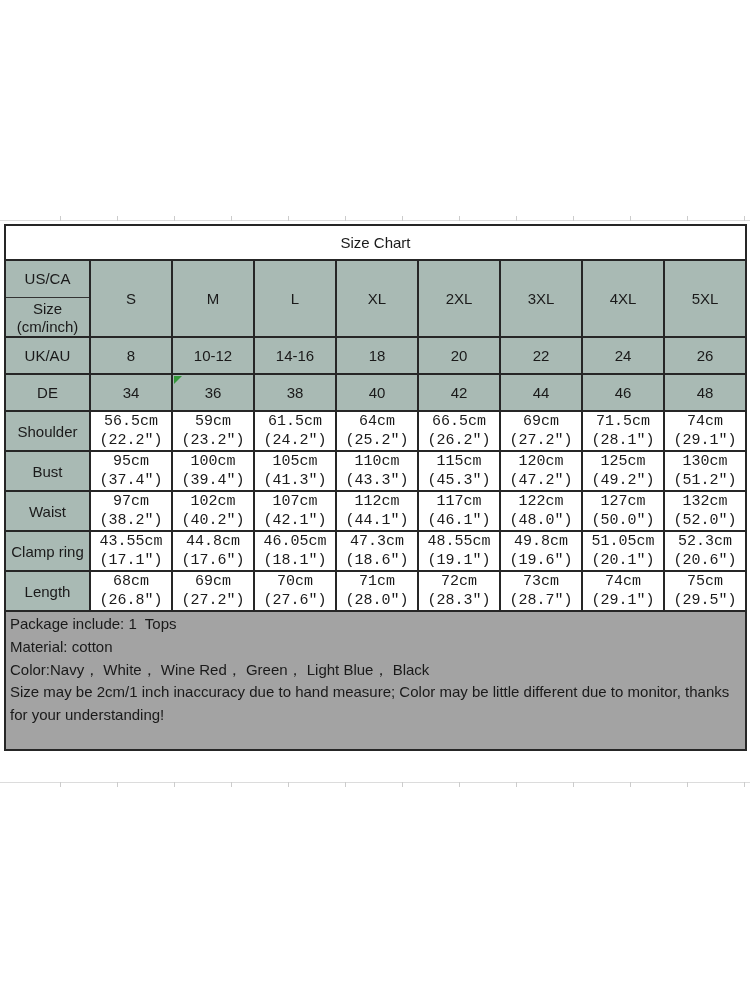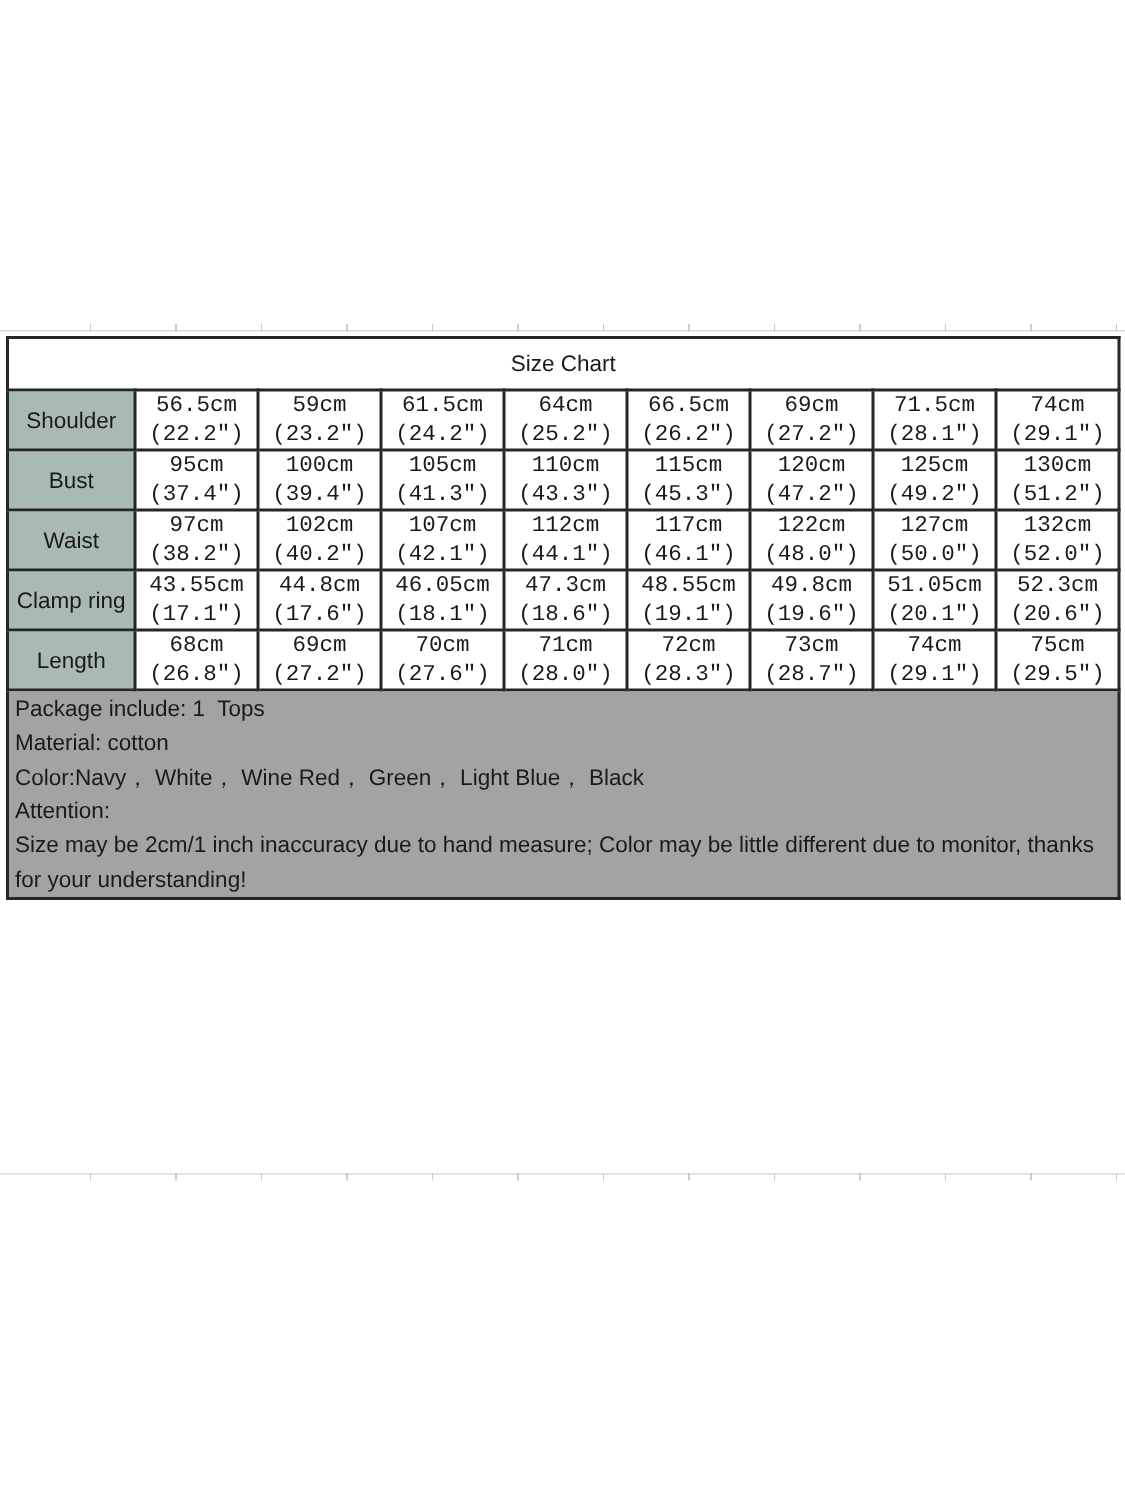--- a/index.html
+++ b/index.html
@@ -61,21 +61,63 @@
           <col>
           <col>
           <col>
           <col>
           <col>
       </colgroup>
       <tbody>
           <tr class="r-title">
         <td class="title-cell" colspan="9">Size Chart</td>
       </tr>
-
+      <tr class="r-header">
+        <td class="corner">
+          <div class="corner-top">US/CA</div>
+          <div class="corner-bottom">
+            <span>Size</span>
+            <span>(cm/inch)</span>
+          </div>
+        </td>
+        <td class="hd">S</td>
+        <td class="hd">M</td>
+        <td class="hd">L</td>
+        <td class="hd">XL</td>
+        <td class="hd">2XL</td>
+        <td class="hd">3XL</td>
+        <td class="hd">4XL</td>
+        <td class="hd">5XL</td>
+      </tr>
+
+      <tr class="r-conv">
+        <td class="hd">UK/AU</td>
+        <td class="hd">8</td>
+        <td class="hd">10-12</td>
+        <td class="hd">14-16</td>
+        <td class="hd">18</td>
+        <td class="hd">20</td>
+        <td class="hd">22</td>
+        <td class="hd">24</td>
+        <td class="hd">26</td>
+      </tr>
+      <tr class="r-conv">
+        <td class="hd">DE</td>
+        <td class="hd">34</td>
+        <td class="hd has-marker">
+          <span class="excel-marker"></span>
+          <span>36</span>
+        </td>
+        <td class="hd">38</td>
+        <td class="hd">40</td>
+        <td class="hd">42</td>
+        <td class="hd">44</td>
+        <td class="hd">46</td>
+        <td class="hd">48</td>
+      </tr>
 
       <tr class="r-meas">
         <td class="hd">Shoulder</td>
         <td class="meas-val">
               <span>56.5cm</span>
               <span>(22.2")</span>
             </td>
         <td class="meas-val">
               <span>59cm</span>
               <span>(23.2")</span>
@@ -245,18 +287,17 @@
               <span>(29.5")</span>
             </td>
       </tr>
     </tbody>
       </table>
 
     <div class="notes">
       <div class="note-line">Package include: 1  Tops</div>
       <div class="note-line">Material: cotton</div>
       <div class="note-line">Color:Navy， White， Wine Red， Green， Light Blue， Black</div>
-      <div class="note-line">Attention:</div>
       <div class="note-line">Size may be 2cm/1 inch inaccuracy due to hand measure; Color may be little different due to monitor, thanks for your understanding!</div>
     </div>
   </div>
 
 </div>
 
 </body></html>

